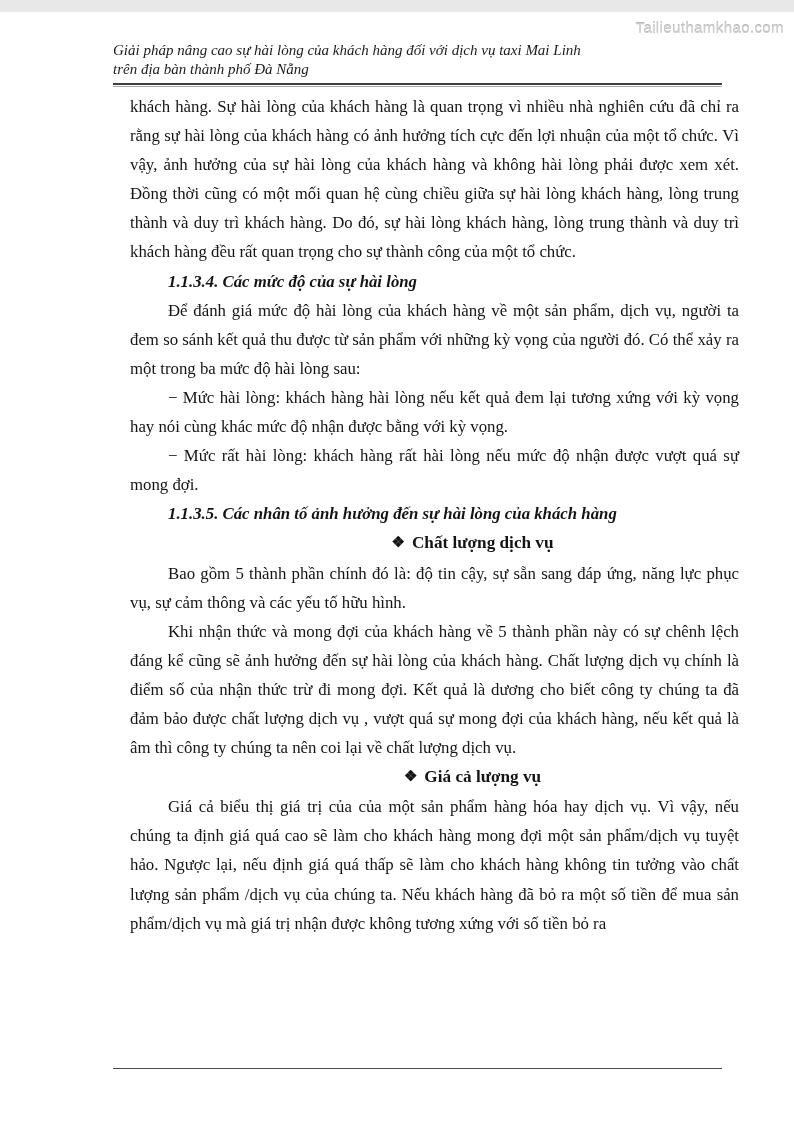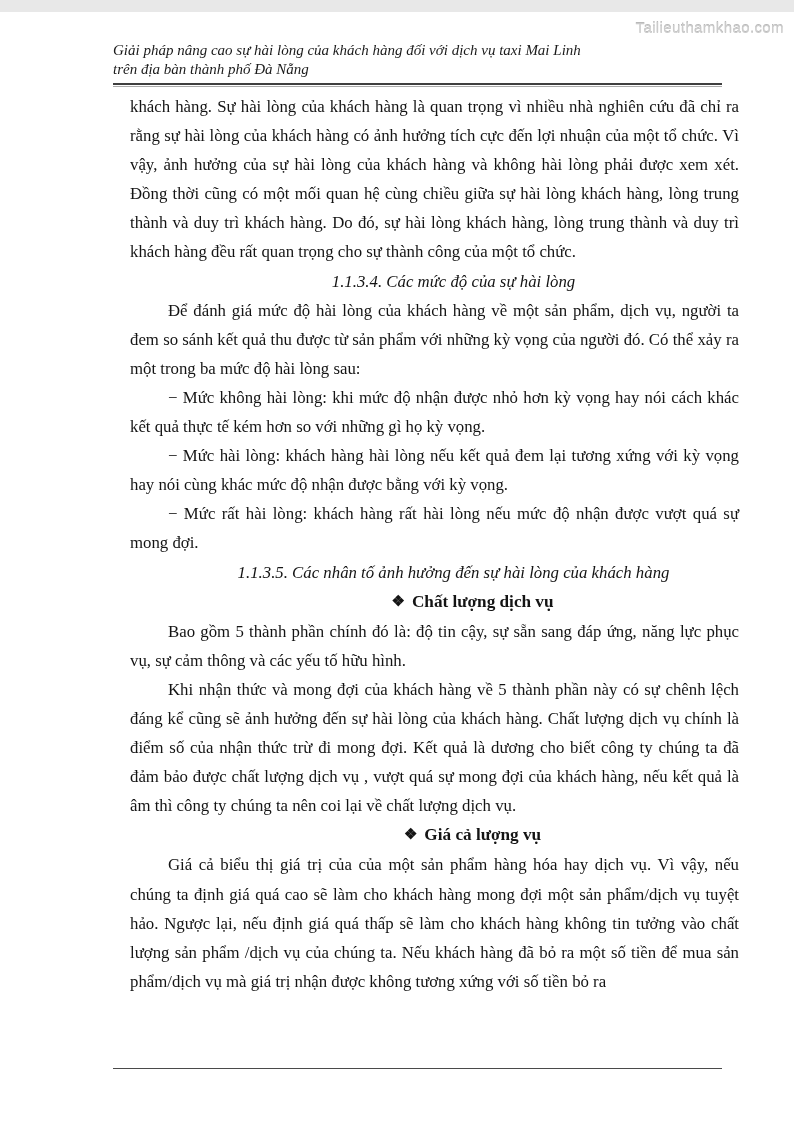--- a/index.html
+++ b/index.html
@@ -31,21 +31,21 @@
     border-bottom:1px solid #ababab;
   }
   .content {
     position:absolute; left:130px; top:80px; width:609px;
     font-size:16.8px; line-height:29.1px;
     text-align:justify;
   }
   .content p { margin:0; text-indent:38px; }
   .content p.continuation { text-indent:0; }
   .heading-italic {
-    font-style:italic; text-align:center; margin:0;
+    font-style:italic; text-align:left; margin:0;font-weight:bold;
   }
   .diamond-heading {
     font-weight:bold; text-align:center; margin:0;
     padding-left:38px; font-size:17.2px;
   }
   .diamond-heading .marker { margin-right:7px; font-size:15px; position:relative; top:-1px; }
   .footer-rule {
     position:absolute; left:113px; top:1056px; width:609px;
     border-top:1.5px solid #4a4a4a;
   }
@@ -66,21 +66,20 @@
     <div>Giải pháp nâng cao sự hài lòng của khách hàng đối với dịch vụ taxi Mai Linh</div>
     <div>trên địa bàn thành phố Đà Nẵng</div>
   </div>
 
   <div class="header-rule"></div>
 
   <div class="content">
     <p class="continuation">khách hàng. Sự hài lòng của khách hàng là quan trọng vì nhiều nhà nghiên cứu đã chỉ ra rằng sự hài lòng của khách hàng có ảnh hưởng tích cực đến lợi nhuận của một tổ chức. Vì vậy, ảnh hưởng của sự hài lòng của khách hàng và không hài lòng phải được xem xét. Đồng thời cũng có một mối quan hệ cùng chiều giữa sự hài lòng khách hàng, lòng trung thành và duy trì khách hàng. Do đó, sự hài lòng khách hàng, lòng trung thành và duy trì khách hàng đều rất quan trọng cho sự thành công của một tổ chức.</p>
     <p class="heading-italic">1.1.3.4. Các mức độ của sự hài lòng</p>
     <p>Để đánh giá mức độ hài lòng của khách hàng về một sản phẩm, dịch vụ, người ta đem so sánh kết quả thu được từ sản phẩm với những kỳ vọng của người đó. Có thể xảy ra một trong ba mức độ hài lòng sau:</p>
-    <p>− Mức không hài lòng: khi mức độ nhận được nhỏ hơn kỳ vọng hay nói cách khác kết quả thực tế kém hơn so với những gì họ kỳ vọng.</p>
     <p>− Mức hài lòng: khách hàng hài lòng nếu kết quả đem lại tương xứng với kỳ vọng hay nói cùng khác mức độ nhận được bằng với kỳ vọng.</p>
     <p>− Mức rất hài lòng: khách hàng rất hài lòng nếu mức độ nhận được vượt quá sự mong đợi.</p>
     <p class="heading-italic">1.1.3.5. Các nhân tố ảnh hưởng đến sự hài lòng của khách hàng</p>
     <p class="diamond-heading"><span class="marker">❖</span><span>Chất lượng dịch vụ</span></p>
     <p>Bao gồm 5 thành phần chính đó là: độ tin cậy, sự sẵn sang đáp ứng, năng lực phục vụ, sự cảm thông và các yếu tố hữu hình.</p>
     <p>Khi nhận thức và mong đợi của khách hàng về 5 thành phần này có sự chênh lệch đáng kể cũng sẽ ảnh hưởng đến sự hài lòng của khách hàng. Chất lượng dịch vụ chính là điểm số của nhận thức trừ đi mong đợi. Kết quả là dương cho biết công ty chúng ta đã đảm bảo được chất lượng dịch vụ , vượt quá sự mong đợi của khách hàng, nếu kết quả là âm thì công ty chúng ta nên coi lại về chất lượng dịch vụ.</p>
     <p class="diamond-heading"><span class="marker">❖</span><span>Giá cả lượng vụ</span></p>
     <p>Giá cả biểu thị giá trị của của một sản phẩm hàng hóa hay dịch vụ. Vì vậy, nếu chúng ta định giá quá cao sẽ làm cho khách hàng mong đợi một sản phẩm/dịch vụ tuyệt hảo. Ngược lại, nếu định giá quá thấp sẽ làm cho khách hàng không tin tưởng vào chất lượng sản phẩm /dịch vụ của chúng ta. Nếu khách hàng đã bỏ ra một số tiền để mua sản phẩm/dịch vụ mà giá trị nhận được không tương xứng với số tiền bỏ ra</p>
   </div>
 

